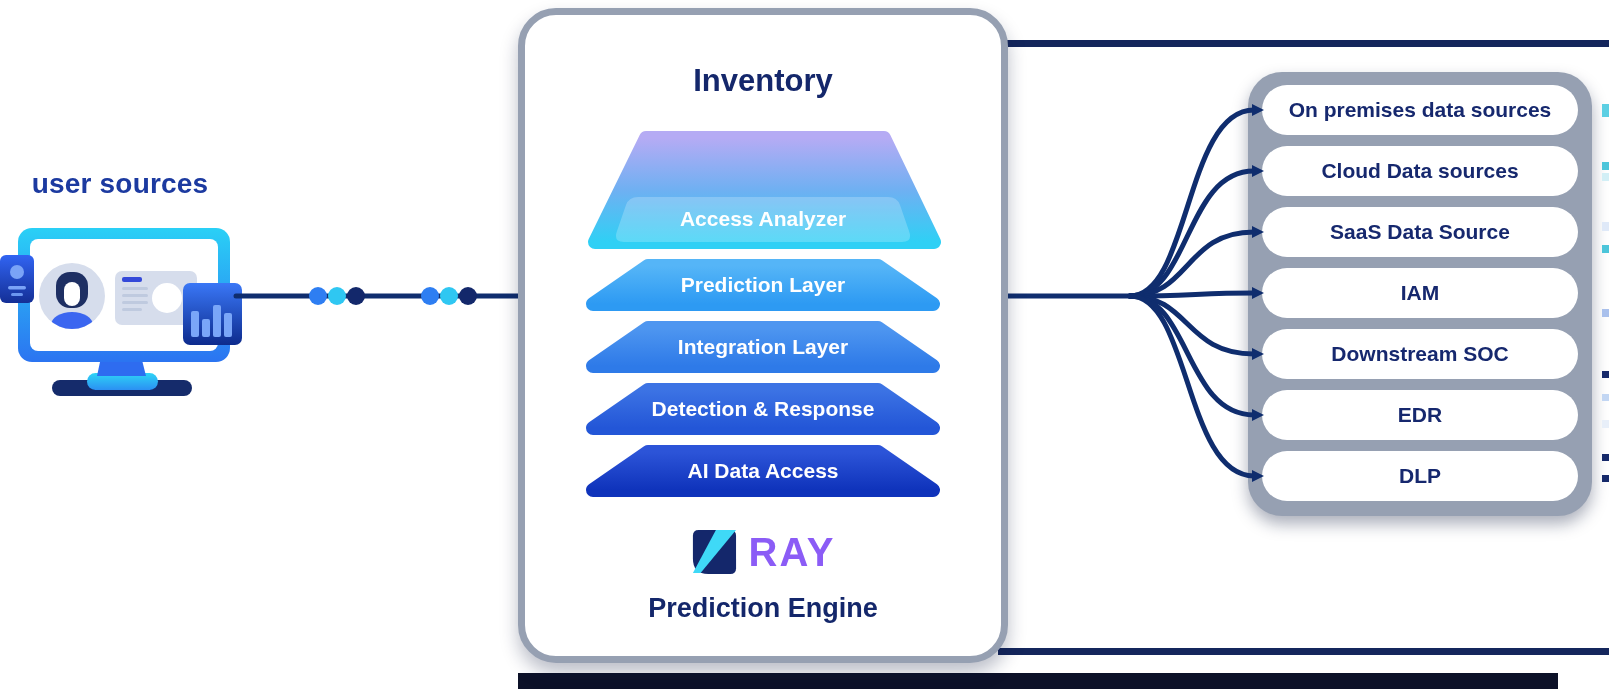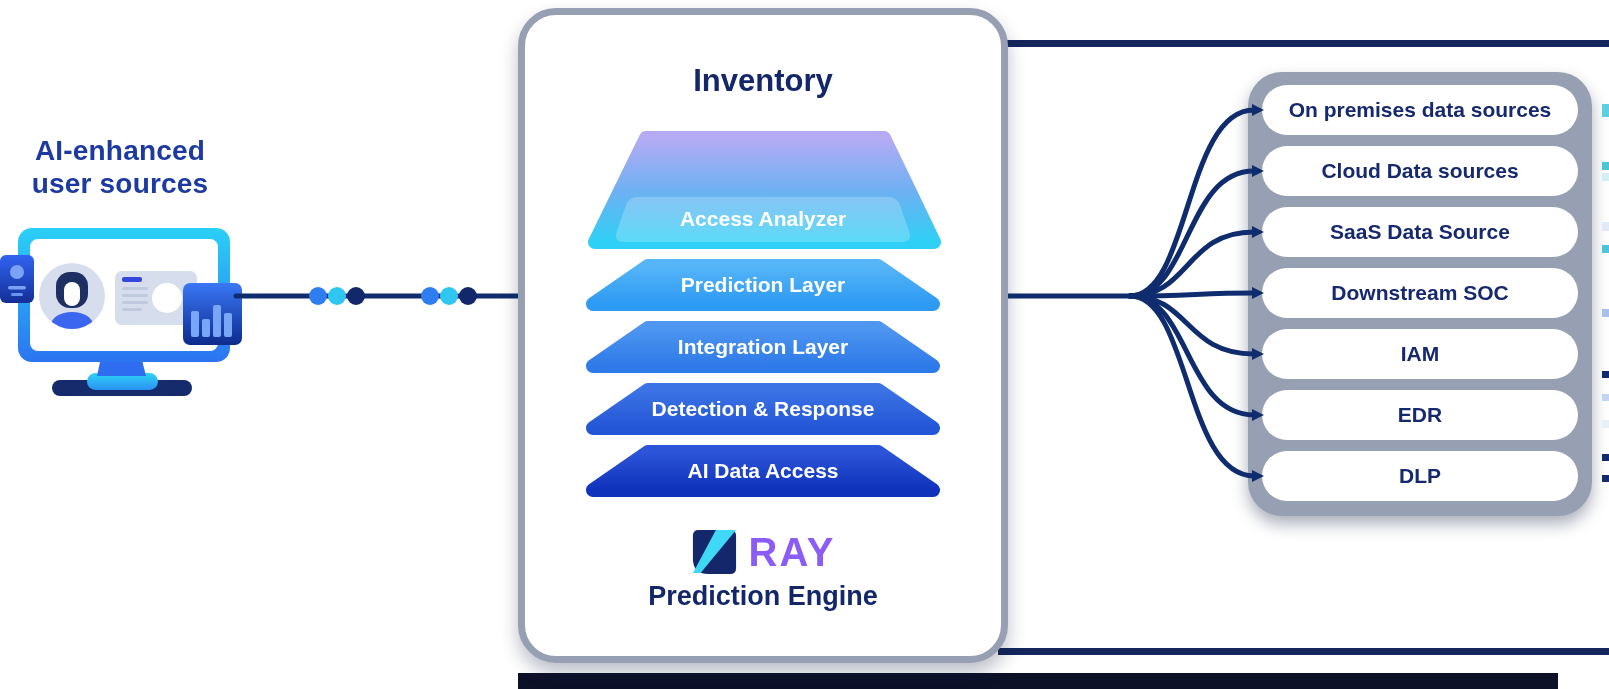--- a/index.html
+++ b/index.html
@@ -48,33 +48,33 @@
   .engine-title{font-weight:700;font-size:31px;line-height:36px;color:#14276b;}
   .layers-svg{display:block;margin:24px auto 0 auto;}
   .layers-svg text{
     font-family:"Liberation Sans",sans-serif;font-weight:700;
     font-size:21px;fill:#ffffff;text-anchor:middle;
   }
   .brand-row{
     margin-top:26px;display:flex;align-items:center;justify-content:center;gap:12px;height:46px;
   }
   .brand-name{font-weight:700;font-size:40px;color:#8b5cf6;letter-spacing:2px;}
-  .brand-subtitle{margin-top:6px;font-weight:700;font-size:27px;color:#14276b;}
+  .brand-subtitle{margin-top:18px;font-weight:700;font-size:27px;color:#14276b;}
 </style>
 </head>
 <body>
 
 <div class="canvas">
 
   <div class="bottom-bar"></div>
 
   <div class="right-panel"></div>
 
   <div class="console-label">
-    <span>AI-enhanced</span><br>
+    <br>
     <span>user sources</span>
   </div>
 
   <svg class="monitor-svg" width="250" height="178" viewBox="0 0 250 178">
     <defs>
       <linearGradient id="mg" x1="0" y1="0" x2="0" y2="1">
         <stop offset="0" stop-color="#2ad0f6"></stop>
           <stop offset="1" stop-color="#2b74f1"></stop>
       </linearGradient>
       <linearGradient id="lc" x1="0" y1="0" x2="0" y2="1">
@@ -132,24 +132,24 @@
     <div class="pill">
         <span>On premises data sources</span>
       </div>
     <div class="pill">
         <span>Cloud Data sources</span>
       </div>
     <div class="pill">
         <span>SaaS Data Source</span>
       </div>
     <div class="pill">
+        <span>IAM</span>
+      </div>
+    <div class="pill">
         <span>Downstream SOC</span>
-      </div>
-    <div class="pill">
-        <span>IAM</span>
       </div>
     <div class="pill">
         <span>EDR</span>
       </div>
     <div class="pill">
         <span>DLP</span>
       </div>
   </div>
 
   <svg class="connector-svg" width="1609" height="689" viewBox="0 0 1609 689">

